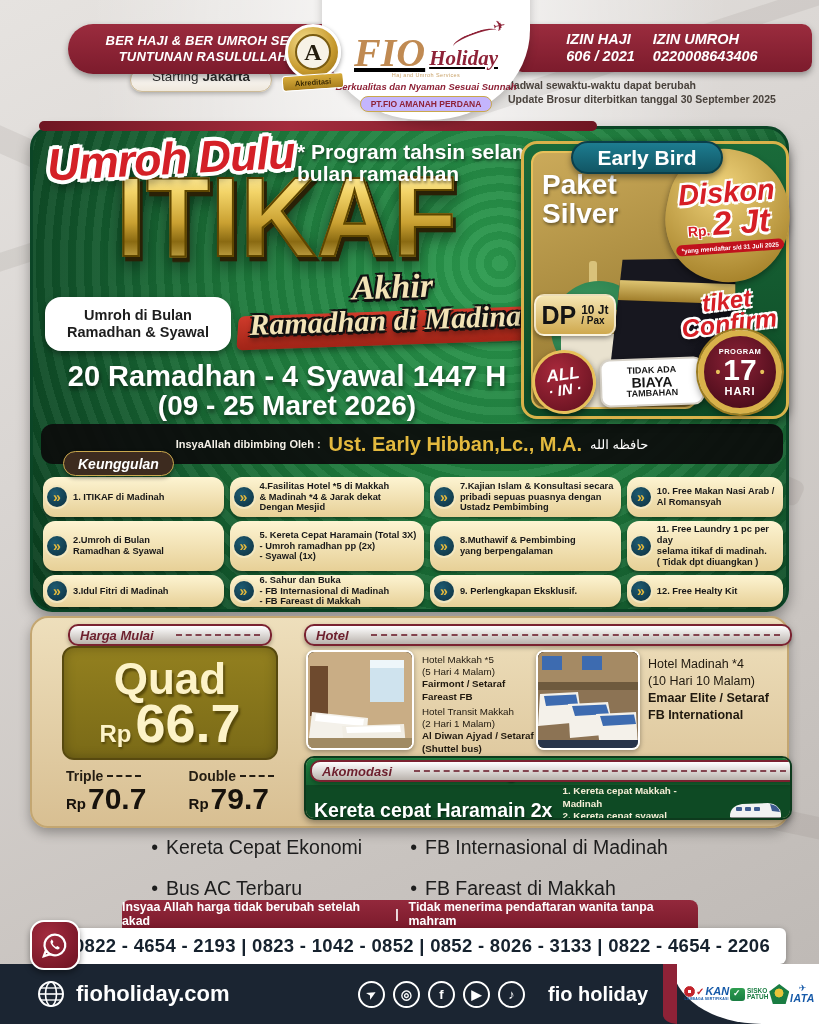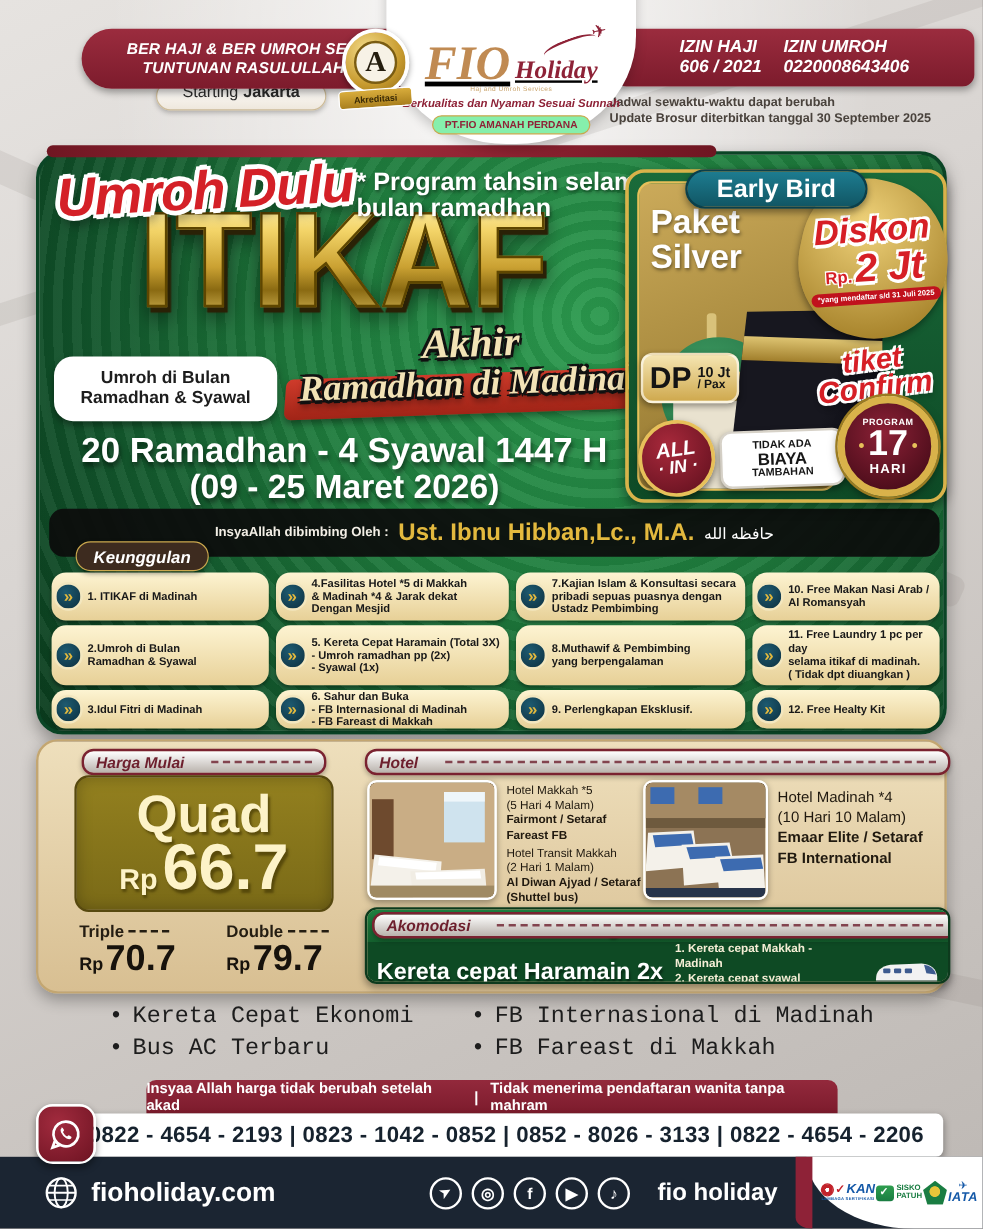--- a/index.html
+++ b/index.html
@@ -40,21 +40,21 @@
     display:flex; flex-direction:column; align-items:center; justify-content:flex-end; padding-bottom:8px;}
   .fio-row { display:flex; align-items:flex-end; gap:4px; position:relative;text-decoration:underline; }
   .fio { font-family:"Liberation Serif",serif; font-style:italic; font-weight:700; font-size:40px; color:#c08a52; line-height:.9;}
   .holiday { font-family:"Liberation Serif",serif; font-style:italic; font-weight:700; font-size:21px; color:#8e2237;}
   .plane { position:absolute; right:-8px; top:-18px; color:#8e2237; font-size:15px; transform:rotate(-12deg);}
   .plane::after{ content:""; position:absolute; right:10px; top:10px; width:46px; height:10px;
     border-top:2px solid #8e2237; border-radius:50%; transform:rotate(-8deg);}
   .logo-small { font-size:5.5px; color:#c9a269; margin-top:1px; letter-spacing:.4px;}
   .logo-tagline { font-style:italic; font-weight:600; font-size:9.5px; color:#8e2237; margin-top:3px;}
   .logo-company { margin-top:4px; font-size:8.5px; font-weight:800; color:#8e2237; border:1.5px solid #c9a84c;
-    border-radius:8px; padding:2px 10px; background:#86efac;text-align:center;}
+    border-radius:8px; padding:2px 10px; background:#c4b5fd;text-align:center;}
   .ribbon-right { position:absolute; left:512px; top:24px; width:300px; height:48px;
     background:linear-gradient(180deg,#9b2c3e,#7c1b2c); border-radius:10px; z-index:4;
     display:flex; align-items:center; justify-content:center; gap:18px; box-shadow:0 3px 6px rgba(0,0,0,.35);}
   .izin { display:flex; flex-direction:column; align-items:flex-start;}
   .izin span { color:#fff; font-weight:800; font-style:italic; font-size:14.5px; line-height:1.2;}
   .disclaimer { position:absolute; left:508px; top:78px; width:300px; z-index:3;}
   .disclaimer div { font-size:10.5px; color:#49423c; font-weight:700; line-height:1.35;}
   .disclaimer div:last-child { font-weight:600;}
 
   
@@ -227,21 +227,21 @@
     color:#fff; font-weight:800; font-size:18px; text-shadow:1px 2px 2px rgba(0,0,0,.45);}
   .ak-airline { position:absolute; right:10px; top:0; height:27px; display:flex; align-items:center;
     color:#f3d03e; font-weight:800; font-size:15.5px; letter-spacing:.5px; text-shadow:1px 1px 0 #0a3317;}
   .ak-train-title { color:#fff; font-weight:800; font-size:19.5px; text-shadow:1px 2px 2px rgba(0,0,0,.45); white-space:nowrap;}
   .ak-list { display:flex; flex-direction:column; line-height:1.25;}
   .ak-list span { color:#f5eed6; font-weight:700; font-size:9.8px;}
   .train { width:54px; height:24px; flex:0 0 auto;}
 
   
   .features { position:absolute; left:0; top:836px; width:819px; display:flex; justify-content:center; gap:48px; z-index:2;}
-  .f-col { display:flex; flex-direction:column; gap:4px;font-family:Liberation Mono, monospace;}
+  .f-col { display:flex; flex-direction:column; gap:18px;}
   .f-item { font-size:19.5px; color:#1d1d1d; font-weight:500;}
   .f-item::before { content:"\2022"; margin-right:8px; color:#1d1d1d;}
   .notice-bar { position:absolute; left:122px; top:900px; width:576px; height:28px; background:linear-gradient(180deg,#93293c,#7c1b2c);
     border-radius:8px 8px 0 0; display:flex; align-items:center; justify-content:center; gap:10px; z-index:2;}
   .notice-bar span { color:#fff; font-size:12.3px; font-weight:600;}
   .phone-bar { position:absolute; left:58px; top:928px; width:728px; height:36px; background:#fff; border-radius:6px;
     display:flex; align-items:center; justify-content:center; z-index:2; box-shadow:0 2px 6px rgba(0,0,0,.35);}
   .phones { font-size:18.5px; font-weight:800; color:#16222e; letter-spacing:.3px; white-space:nowrap;}
   .wa-badge { position:absolute; left:30px; top:920px; width:50px; height:50px; border-radius:14px;
     background:radial-gradient(circle at 35% 30%,#a22b3e,#6d1322); border:2px solid #fff; z-index:3;
@@ -390,21 +390,21 @@
       </div>
       <div class="program17">
         <span class="p1">PROGRAM</span>
         <span class="p2">17</span>
         <span class="p3">HARI</span>
       </div>
     </div>
 
     <div class="guide-band">
       <span class="guide-prefix">InsyaAllah dibimbing Oleh :</span>
-      <span class="guide-name">Ust. Ibnu Hibban,Lc., M.A.</span>
+      <span class="guide-name">Ust. Early Hibban,Lc., M.A.</span>
       <span class="guide-arabic">حافظه الله</span>
     </div>
 
     <div class="k-label">Keunggulan</div>
     <div class="k-grid">
       <div class="k-item">
           <span class="k-ico">»</span>
           <span class="k-text">1. ITIKAF di Madinah</span>
         </div>
       <div class="k-item">

